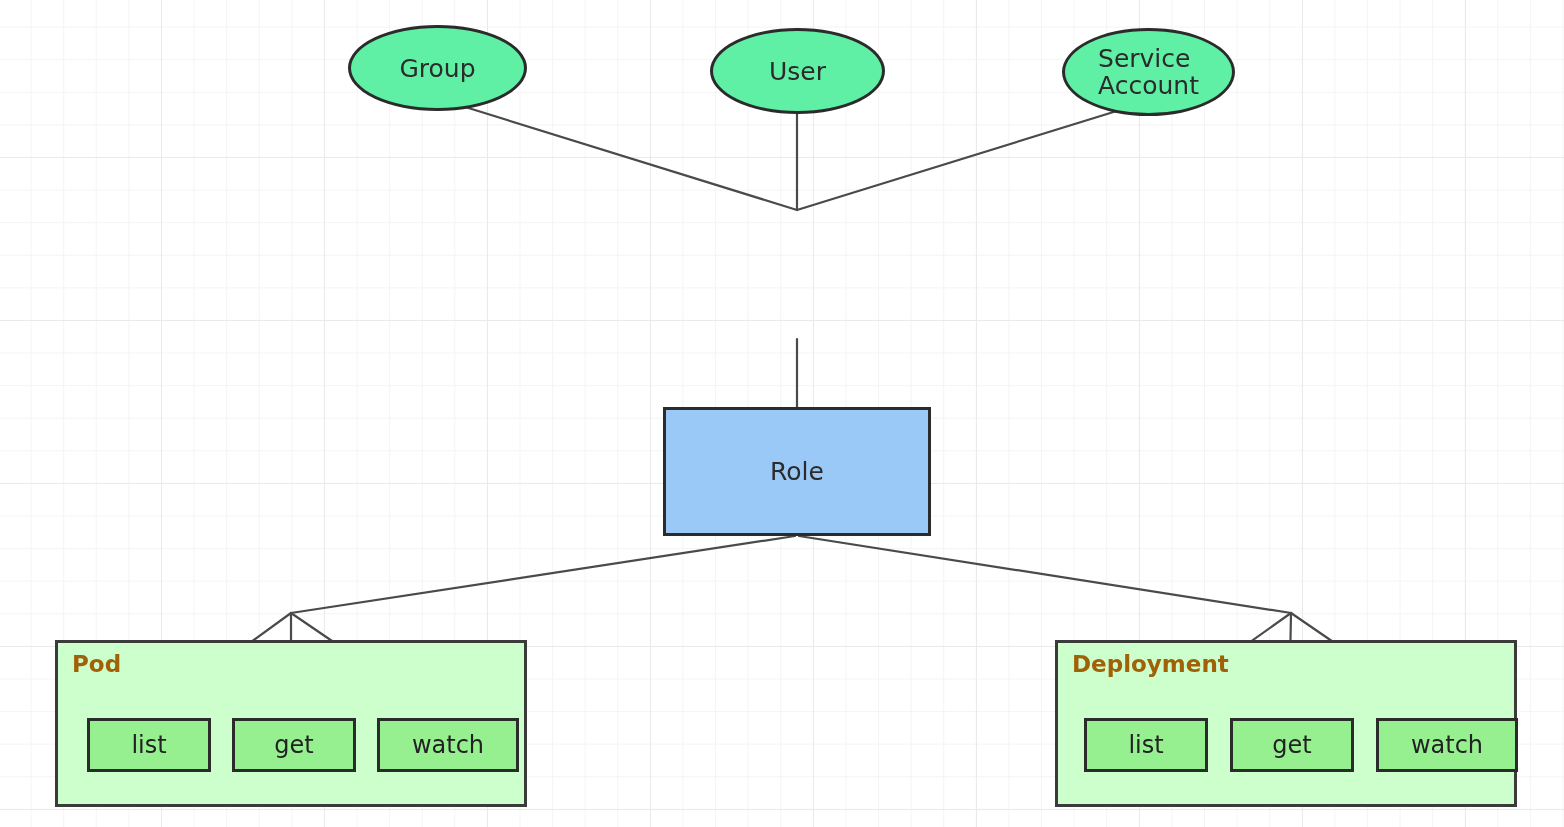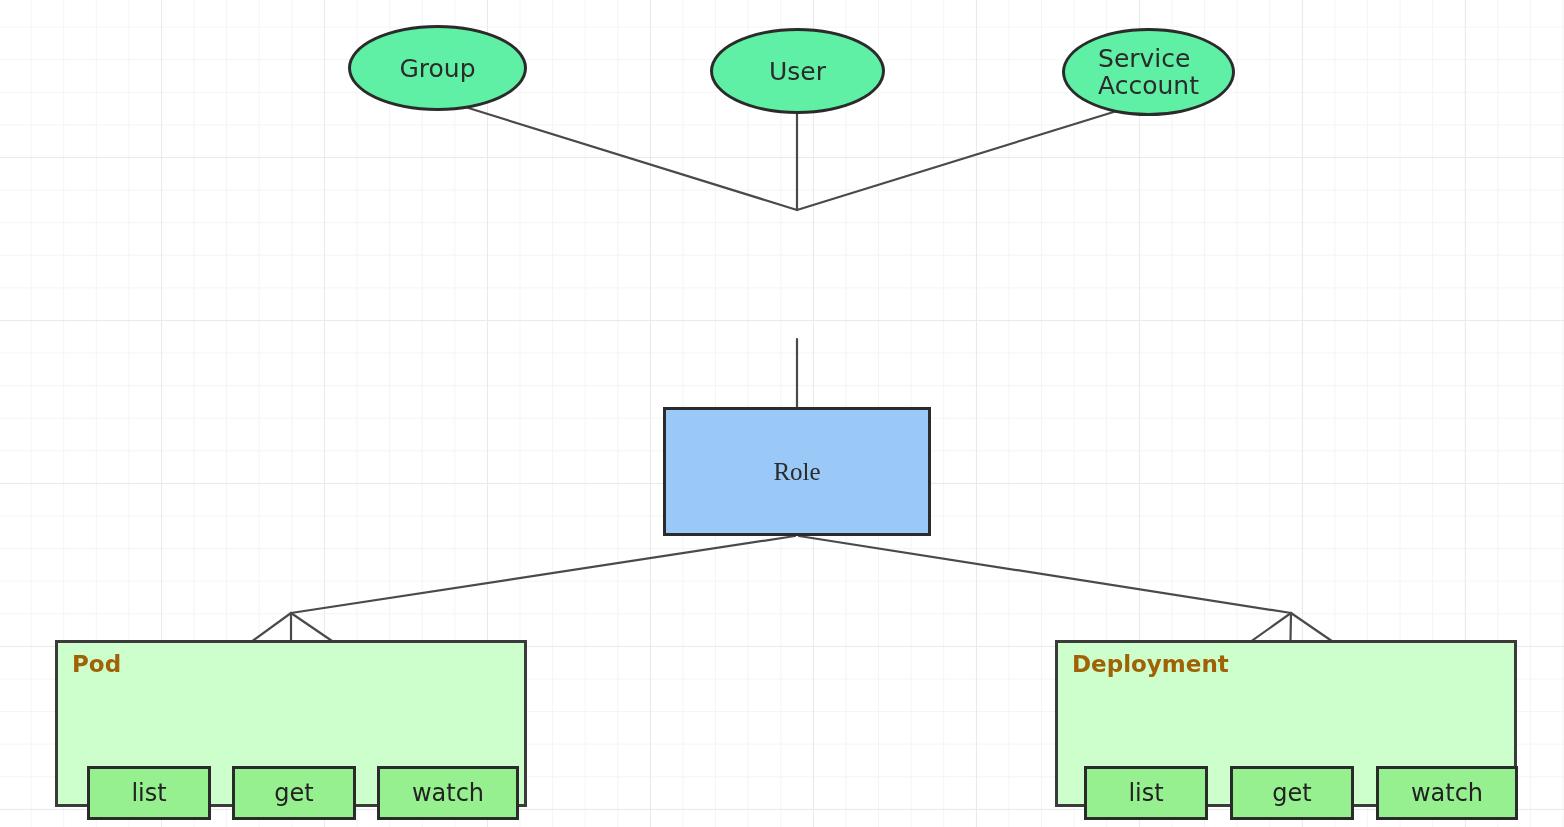--- a/index.html
+++ b/index.html
@@ -39,42 +39,41 @@
     line-height:1.08;
   }
 
   
   .rect{
     border:3px solid #2b2b2b;
     display:flex;align-items:center;justify-content:center;
     font-size:25px;color:#2b2b2b;
   }
   .rolebinding{background:#3399F5;}
-  .role{background:#9AC9F7;font-family:Liberation Serif, serif;}
+  .role{background:#9AC9F7;}
 
   
   .group-box{
     background:#CCFFCC;
     border:3px solid #3b3b3b;
   }
   .group-title{
     position:absolute;
     left:14px;top:8px;
     font-size:23px;
     font-weight:bold;
     color:#a16207;
   }
   .verb{
     position:absolute;
     background:#97F08F;
     border:3px solid #2b2b2b;
     display:flex;align-items:center;justify-content:center;
     font-size:24px;color:#222;
     height:48px;
-    margin-top:48px;
   }
 </style>
 </head>
 <body>
 
 <div id="canvas">
 
   <svg class="edges" viewBox="0 0 1564 827">
     <g stroke="#4a4a4a" stroke-width="2.2" fill="none" stroke-linecap="round">
 

